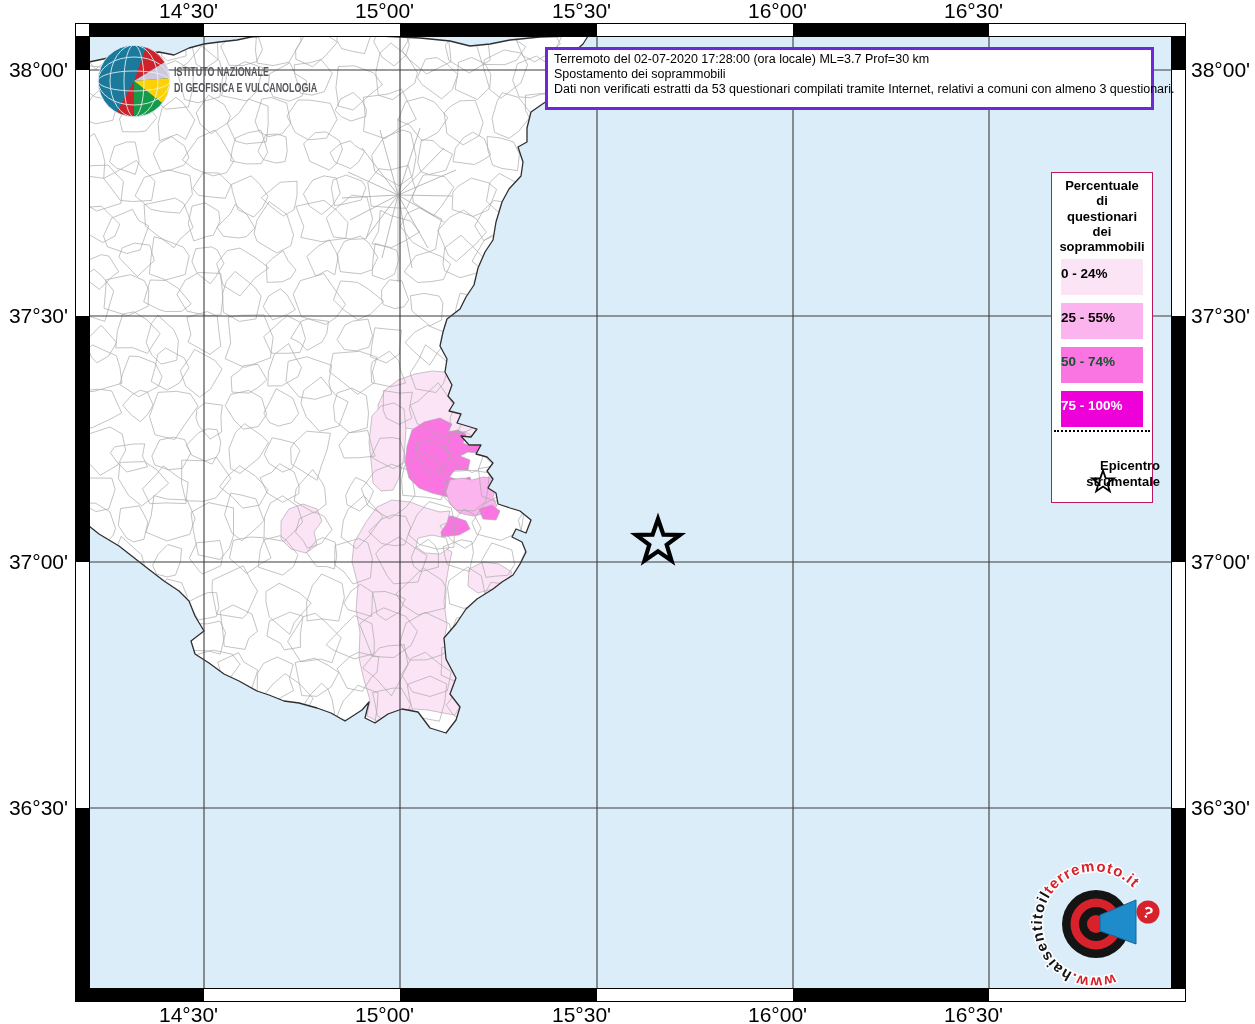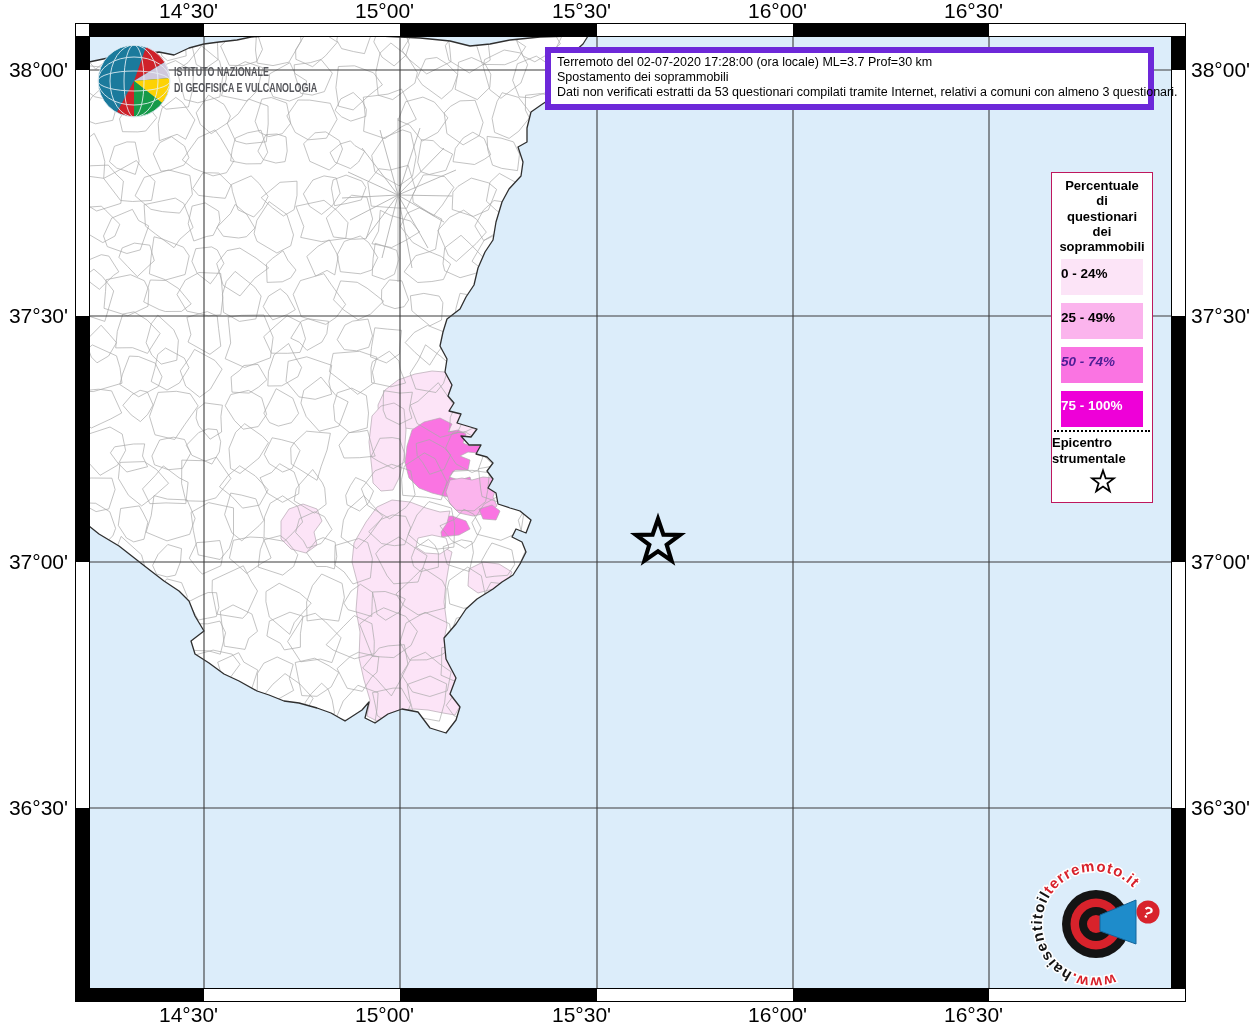--- a/index.html
+++ b/index.html
@@ -4,30 +4,30 @@
 <style>
   html,body{margin:0;padding:0;background:#ffffff;}
   .stage{position:relative;width:1255px;height:1024px;background:#ffffff;overflow:hidden;
          font-family:"Liberation Sans",sans-serif;}
   #map-svg{position:absolute;left:0;top:0;z-index:1;}
   .axis-label{position:absolute;font-size:21px;color:#000;white-space:nowrap;z-index:3;}
   .axis-label.h{width:90px;text-align:left;height:21px;line-height:21px;}
   .axis-label.left{width:68px;text-align:right;height:22px;line-height:22px;}
   .axis-label.right{width:70px;text-align:left;height:22px;line-height:22px;}
   #info-box{position:absolute;left:545px;top:47px;width:609px;height:63px;background:#fff;
-            border:6px solid #6d28d9;z-index:4;padding:2px 6px;box-sizing:border-box;}
+            border:3px solid #6d28d9;z-index:4;padding:2px 6px;box-sizing:border-box;}
   #info-box .il{font-size:12.5px;line-height:15.2px;color:#000;white-space:nowrap;}
   #legend{position:absolute;left:1051px;top:172px;width:102px;height:331px;background:#fff;
           border:1px solid #be185d;z-index:4;box-sizing:border-box;}
   .lg-title{font-size:13px;font-weight:bold;text-align:center;line-height:15.3px;color:#000;}
   .lg-titlewrap{padding-top:5px;}
   .lg-swatch{position:absolute;left:9px;width:82px;height:36px;text-align:left;}
   .lg-swatch span{font-size:13.5px;font-weight:bold;line-height:30px;}
   .lg-dotted{position:absolute;left:2px;top:257px;width:96px;border-top:2px dotted #000;}
-  .lg-epi{position:absolute;left:0;width:100%;text-align:left;font-size:13px;font-weight:bold;color:#000;}
+  .lg-epi{position:absolute;left:8px;width:100%;text-align:right;font-size:13px;font-weight:bold;color:#000;margin-top:23px;}
   #legend-star{position:absolute;left:37px;top:294px;}
   #ingv{position:absolute;left:96px;top:42px;z-index:4;}
   #ingv-text{position:absolute;left:174px;top:64px;z-index:4;color:#54555a;font-weight:bold;
              font-size:13.5px;line-height:16px;transform:scaleX(.66);transform-origin:left top;white-space:nowrap;}
   #scalebar{position:absolute;left:196px;top:888px;width:140px;height:86px;z-index:3;}
   #km-label{position:absolute;left:28px;top:0;width:46px;text-align:center;font-size:25px;color:#000;}
   #bar-svg{position:absolute;left:0px;top:34px;}
   .sb-num{position:absolute;top:56px;transform:translateX(-50%);font-size:20px;color:#000;}
   #watermark{position:absolute;left:1022px;top:845px;z-index:4;}
   .wm-text{font-size:15px;font-weight:bold;letter-spacing:1px;
@@ -402,22 +402,22 @@
   <div id="legend">
     <div class="lg-titlewrap">
       <div class="lg-title">Percentuale</div>
       <div class="lg-title">di</div>
       <div class="lg-title">questionari</div>
       <div class="lg-title">dei</div>
       <div class="lg-title">soprammobili</div>
     </div>
     <div id="lg-swatches">
         <div class="lg-swatch" style="top: 86px; background: rgb(252, 228, 247);"><span style="color: rgb(0, 0, 0);">0 - 24%</span></div>
-        <div class="lg-swatch" style="top: 130px; background: rgb(251, 180, 237);"><span style="color: rgb(0, 0, 0);">25 - 49%</span></div>
-        <div class="lg-swatch" style="top: 174px; background: rgb(250, 116, 226);"><span style="color: #4c1d95; font-style: italic;">50 - 74%</span></div>
+        <div class="lg-swatch" style="top: 130px; background: rgb(251, 180, 237);"><span style="color: rgb(0, 0, 0);">25 - 55%</span></div>
+        <div class="lg-swatch" style="top: 174px; background: rgb(250, 116, 226);"><span style="color: #14532d;">50 - 74%</span></div>
         <div class="lg-swatch" style="top: 218px; background: rgb(238, 0, 216);"><span style="color: rgb(255, 255, 255);">75 - 100%</span></div>
       </div>
     <div class="lg-dotted"></div>
     <div class="lg-epi" style="top:262px;">Epicentro</div>
     <div class="lg-epi" style="top:278px;">strumentale</div>
     <svg id="legend-star" width="28" height="30">
         <path d="M14.0,3.5L16.7,11.3L24.9,11.4L18.4,16.4L20.8,24.3L14.0,19.6L7.2,24.3L9.6,16.4L3.1,11.4L11.3,11.3Z" fill="none" stroke="#000" stroke-width="1.8"></path>
       </svg>
   </div>
 

